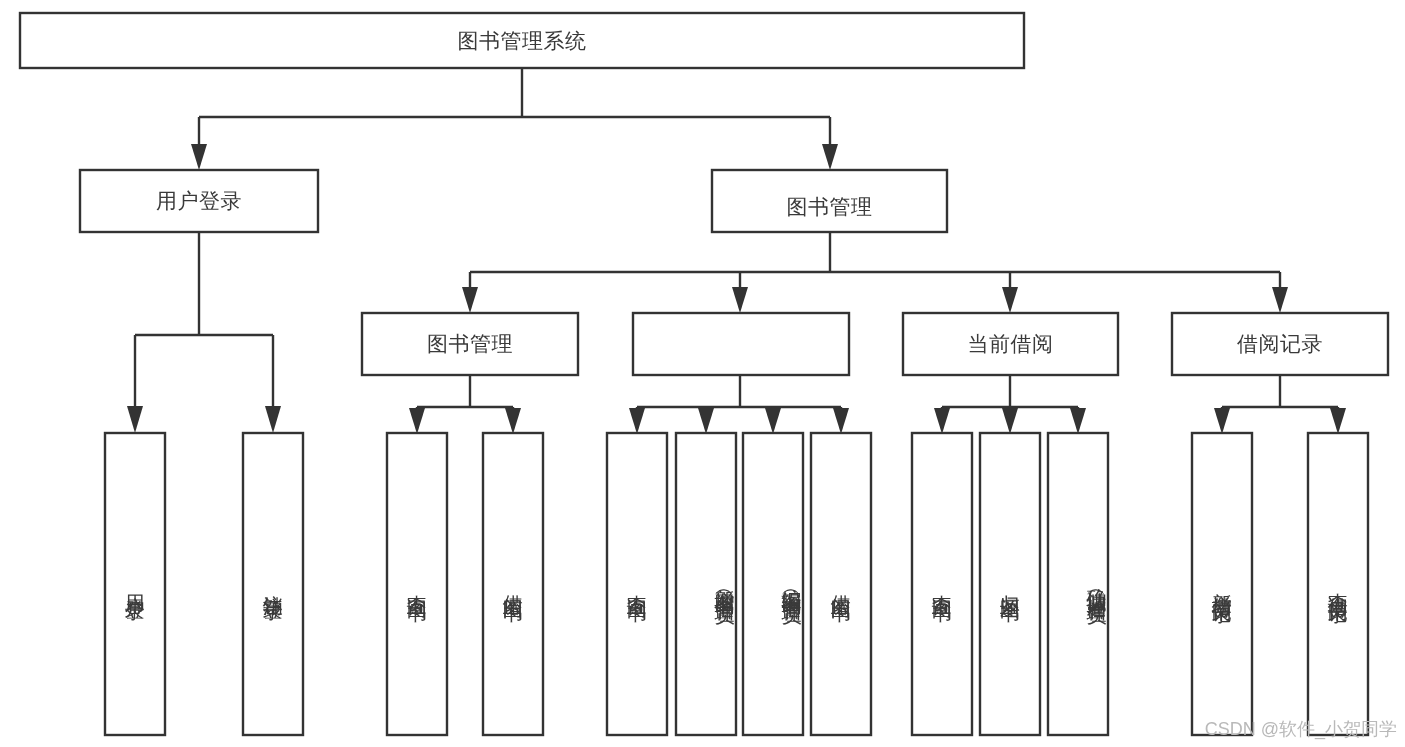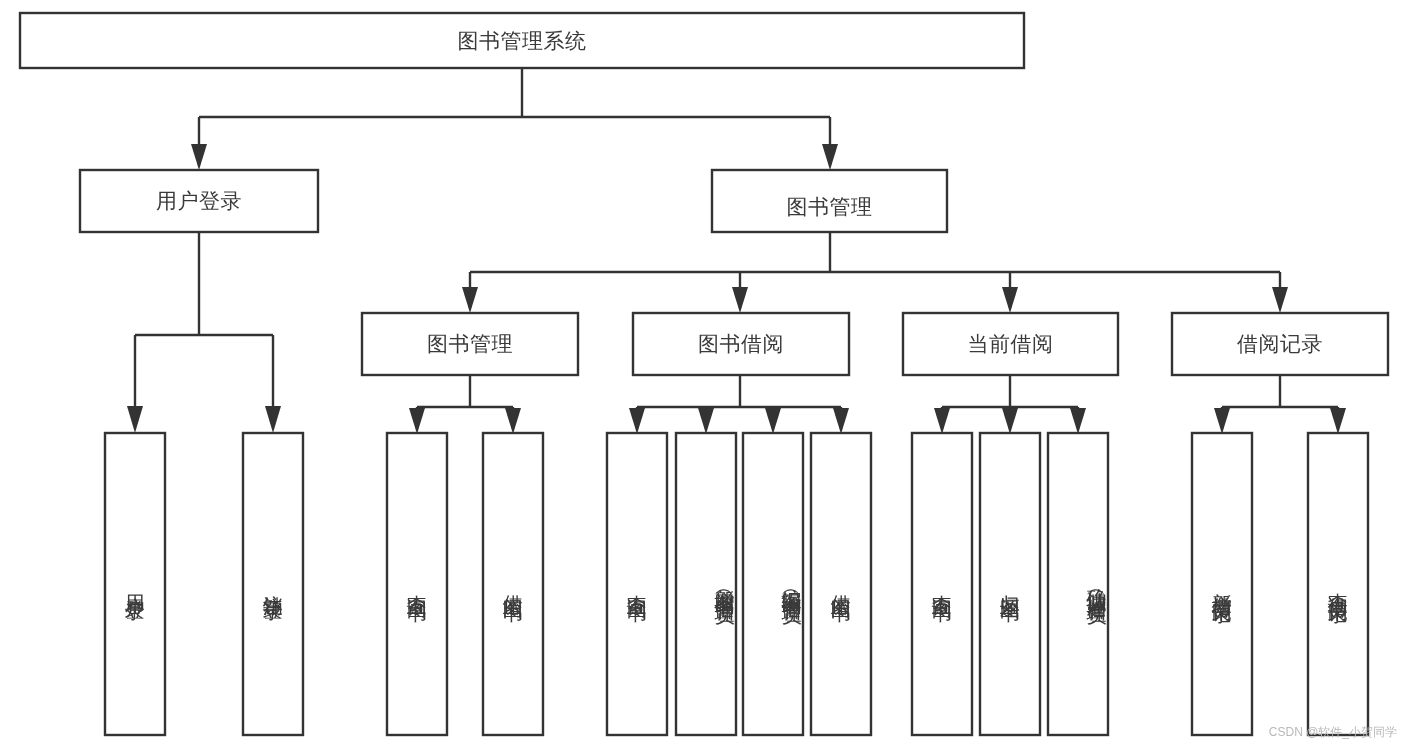--- a/index.html
+++ b/index.html
@@ -62,21 +62,21 @@
     font-size: 20px;
     line-height: 1.12;
     letter-spacing: 2.5px;
     padding-top: 4px;
     padding-bottom: 4px;
   }
   .watermark {
     position: absolute;
     right: 8px;
     bottom: 6px;
-    font-size: 12px;
+    font-size: 18px;
     color: #b9b9b9;
     font-family: "Liberation Sans", "DejaVu Sans", sans-serif;
     white-space: nowrap;
     pointer-events: none;
   }
 </style>
 </head>
 <body>
 
 <div id="diagram-root">
@@ -188,21 +188,20 @@
     <rect class="node-box" x="1192" y="433" width="60" height="302"></rect>
     <rect class="node-box" x="1308" y="433" width="60" height="302"></rect>
   </svg>
 
   <div class="node-label horizontal" style="left:20px; top:13px; width:1004px; height:55px;">图书管理系统</div>
 
   <div class="node-label horizontal" style="left:80px; top:170px; width:238px; height:62px;">用户登录</div>
   <div class="node-label horizontal" style="left:712px; top:170px; width:235px; height:73px;">图书管理</div>
 
   <div class="node-label horizontal" style="left:362px; top:313px; width:216px; height:62px;">图书管理</div>
-  <div class="node-label horizontal" style="left:633px; top:313px; width:216px; height:62px;">图书借阅</div>
   <div class="node-label horizontal" style="left:903px; top:313px; width:215px; height:62px;text-align:center;">当前借阅</div>
   <div class="node-label horizontal" style="left:1172px; top:313px; width:216px; height:62px;">借阅记录</div>
 
   <div class="node-label vertical" style="left:105px; top:433px; width:60px; height:302px;">用户登录</div>
   <div class="node-label vertical" style="left:243px; top:433px; width:60px; height:302px;">注销登录</div>
 
   <div class="node-label vertical" style="left:387px; top:433px; width:60px; height:302px;">查询图书</div>
   <div class="node-label vertical" style="left:483px; top:433px; width:60px; height:302px;">借阅图书</div>
 
   <div class="node-label vertical" style="left:607px; top:433px; width:60px; height:302px;">查询图书</div>

